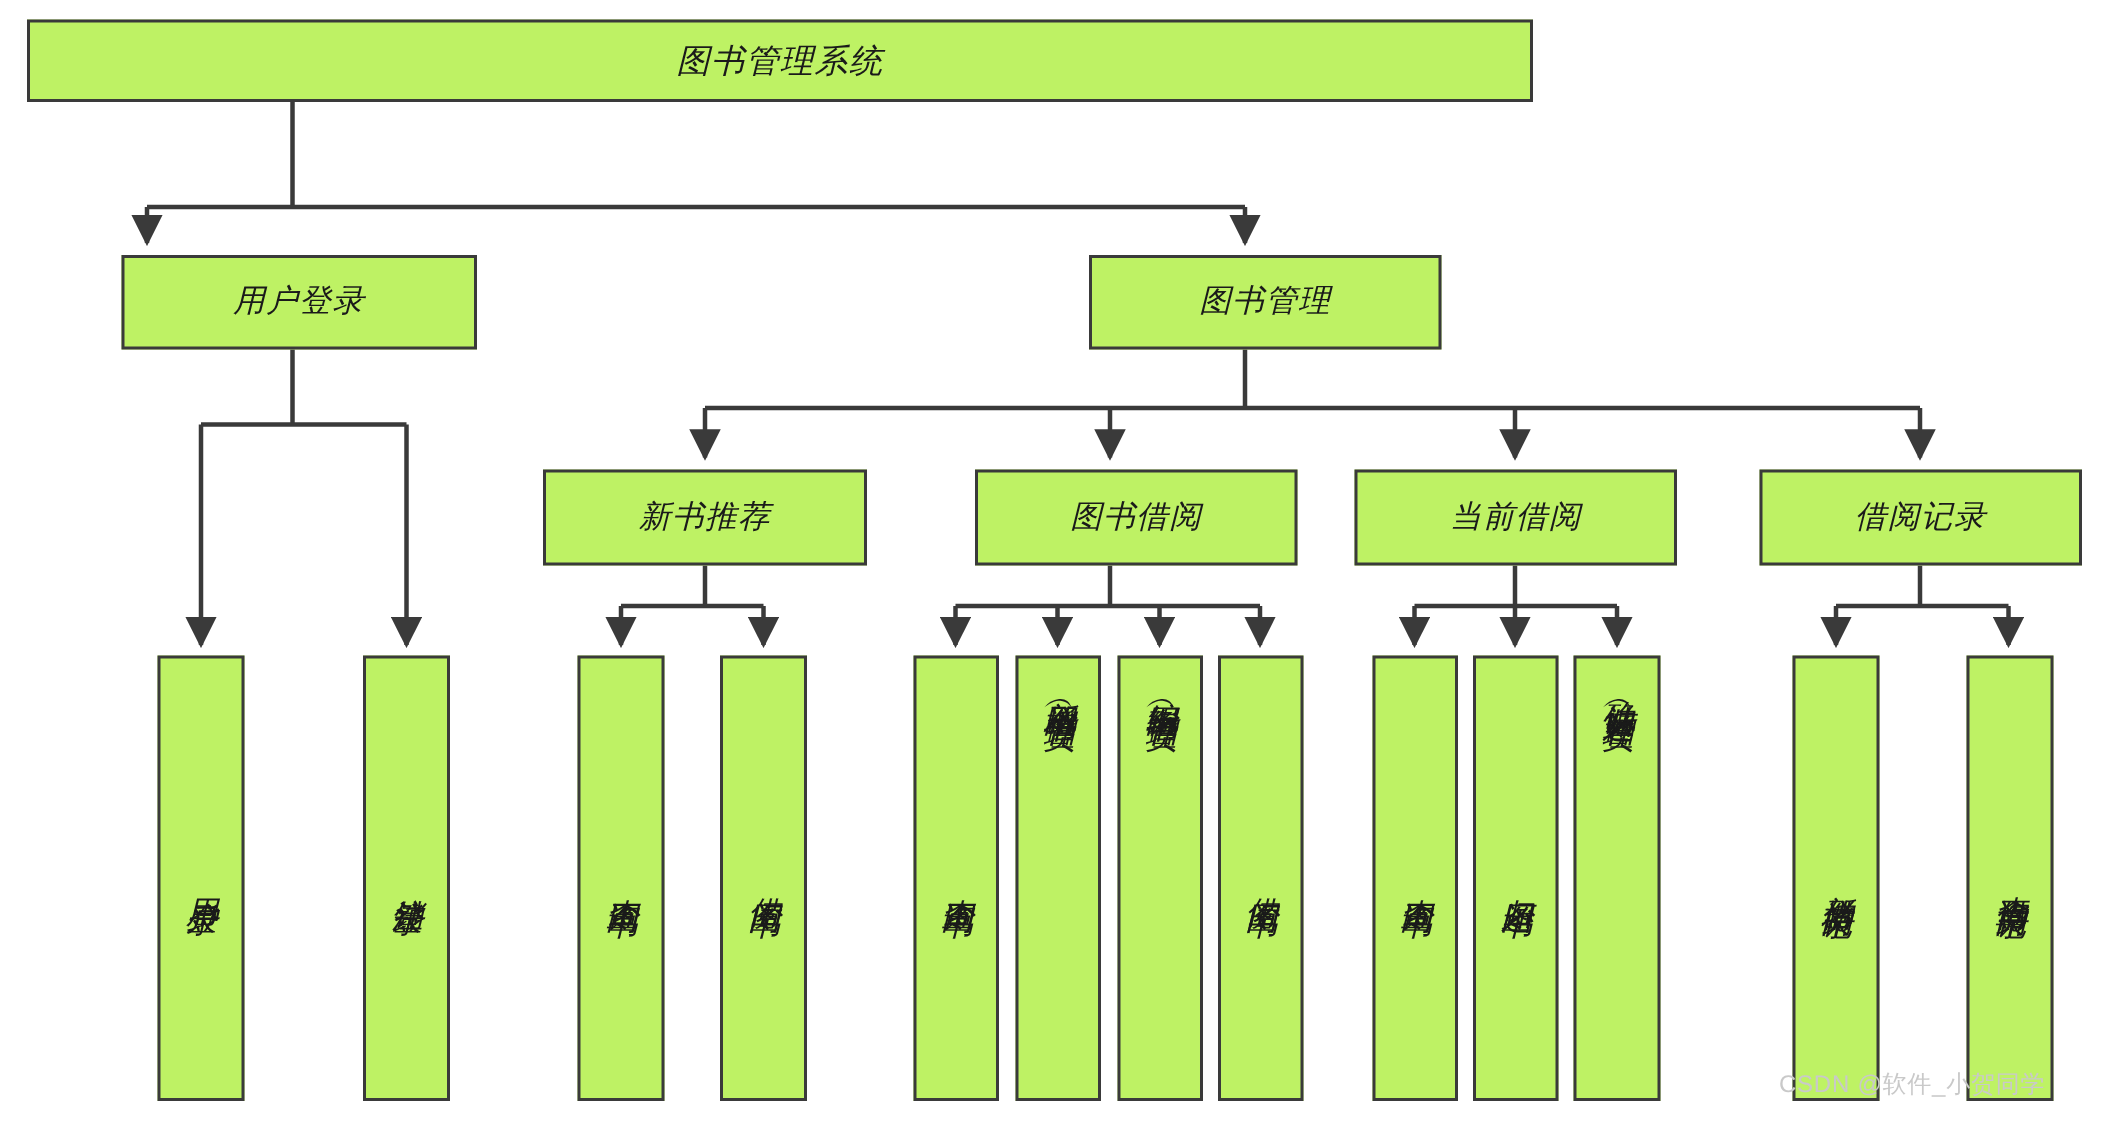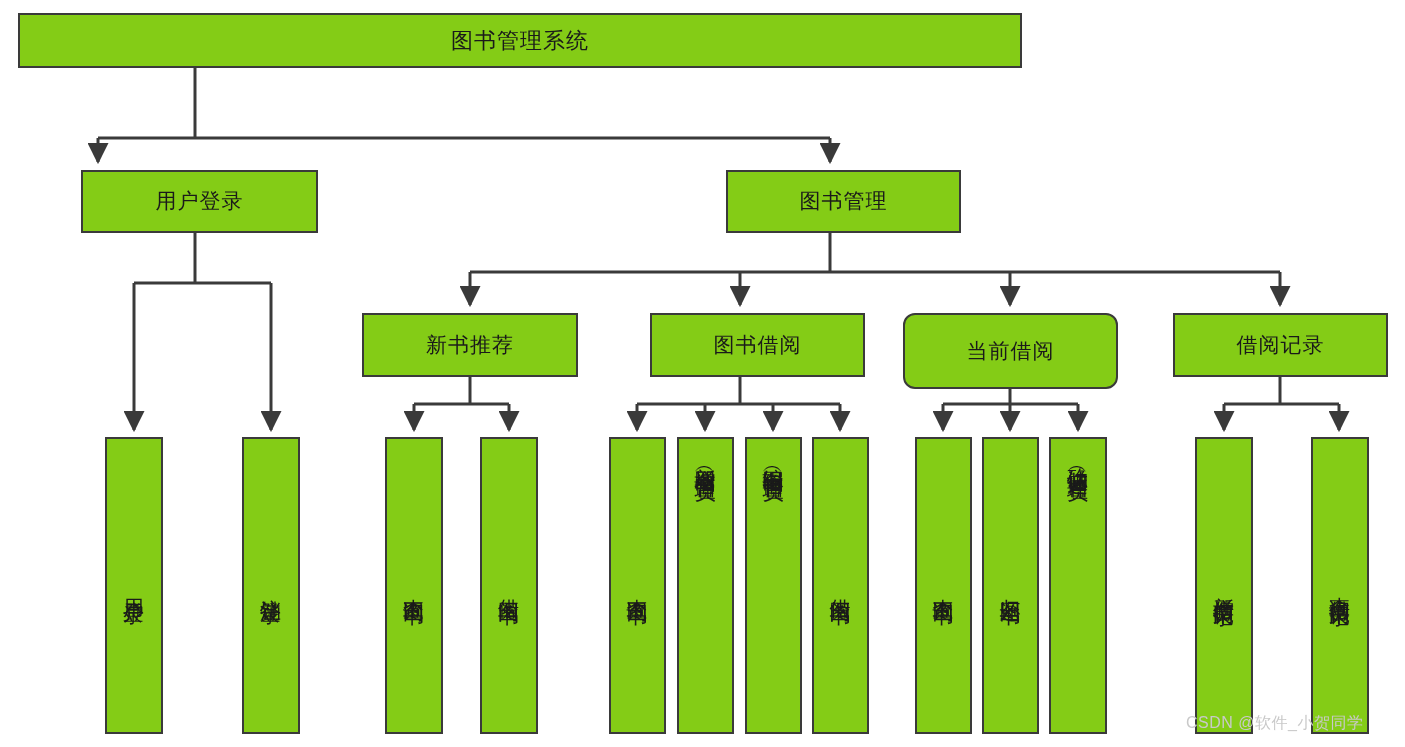--- a/index.html
+++ b/index.html
@@ -22,27 +22,28 @@
     position: absolute;
     left: 0;
     top: 0;
     width: 1405px;
     height: 747px;
     pointer-events: none;
   }
   .node {
     position: absolute;
     box-sizing: border-box;
-    background: #84cc16;
+    background: #bef264;
     border: 2px solid #3a3a3a;
     display: flex;
     align-items: center;
     justify-content: center;
     color: #1a1a1a;
     z-index: 2;
+    font-style: italic;
   }
   .node-label {
     display: block;
     text-align: center;
     line-height: 1.18;
     white-space: nowrap;
   }
   
   .node.horiz .node-label {
     font-size: 21px;
@@ -149,21 +150,21 @@
   </div>
 
   <div class="node horiz" style="left:362px; top:313px; width:216px; height:64px;">
     <span class="node-label">新书推荐</span>
   </div>
 
   <div class="node horiz" style="left:633px; top:313px; width:215px; height:64px;margin-left:17px;">
     <span class="node-label">图书借阅</span>
   </div>
 
-  <div class="node horiz" style="left:903px; top:313px; width:215px; height:76px;border-radius:12px;">
+  <div class="node horiz" style="left:903px; top:313px; width:215px; height:64px;">
     <span class="node-label">当前借阅</span>
   </div>
 
   <div class="node horiz" style="left:1173px; top:313px; width:215px; height:64px;">
     <span class="node-label">借阅记录</span>
   </div>
 
   <div class="node vert centered" style="left:105px; top:437px; width:58px; height:297px;">
     <span class="node-label">用户登录</span>
   </div>

